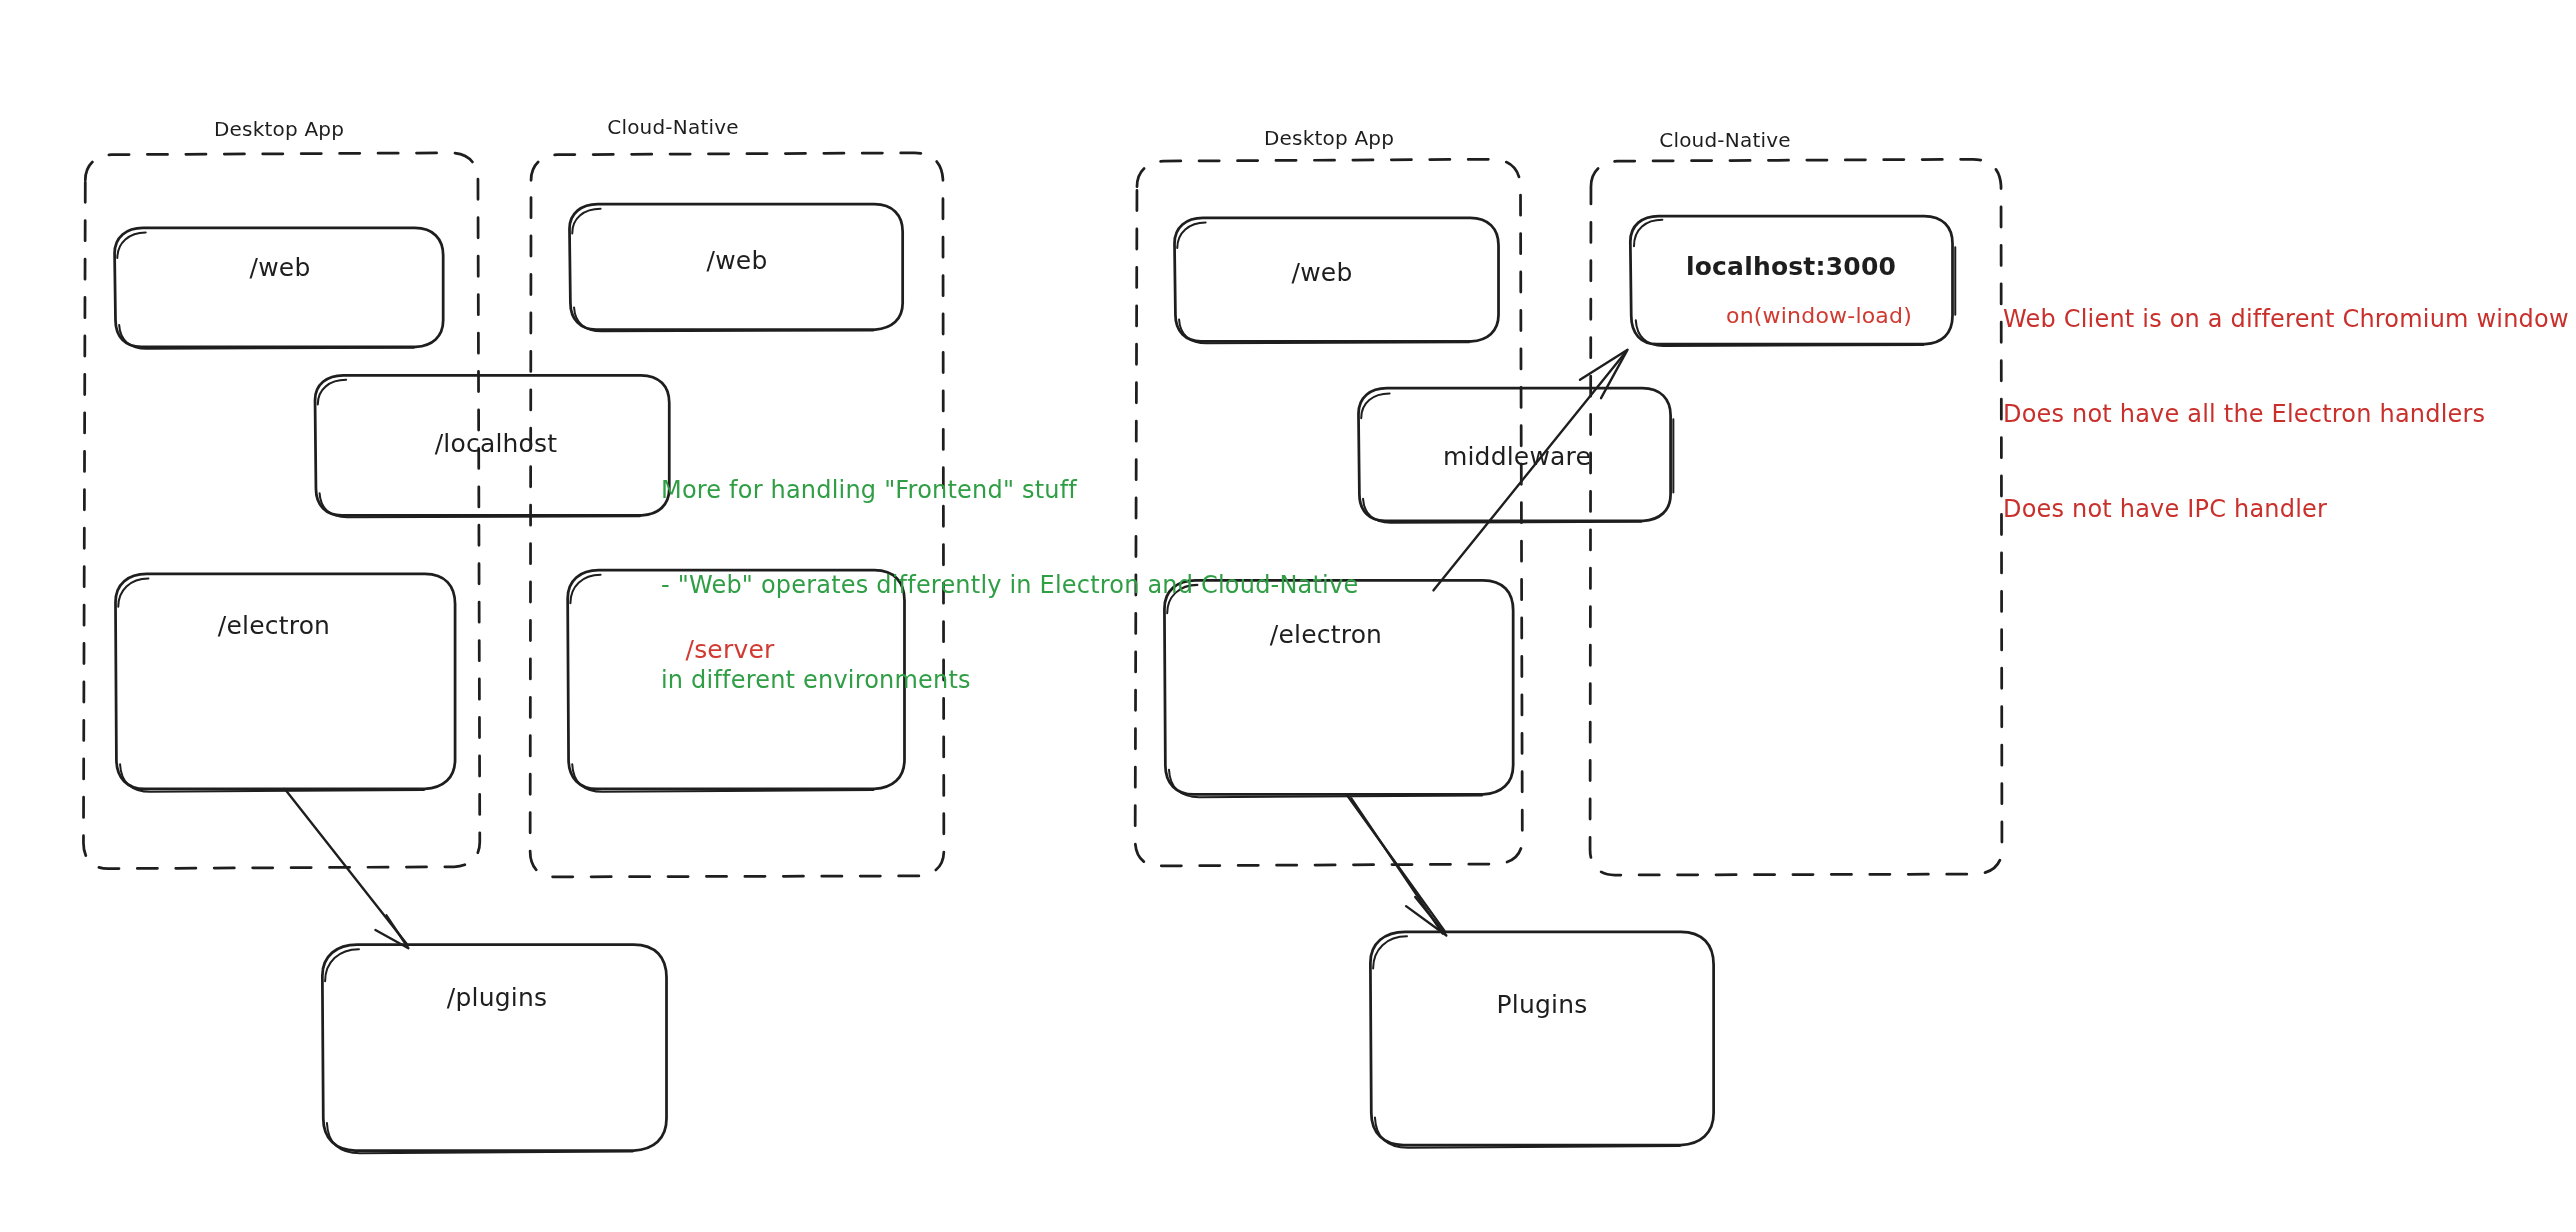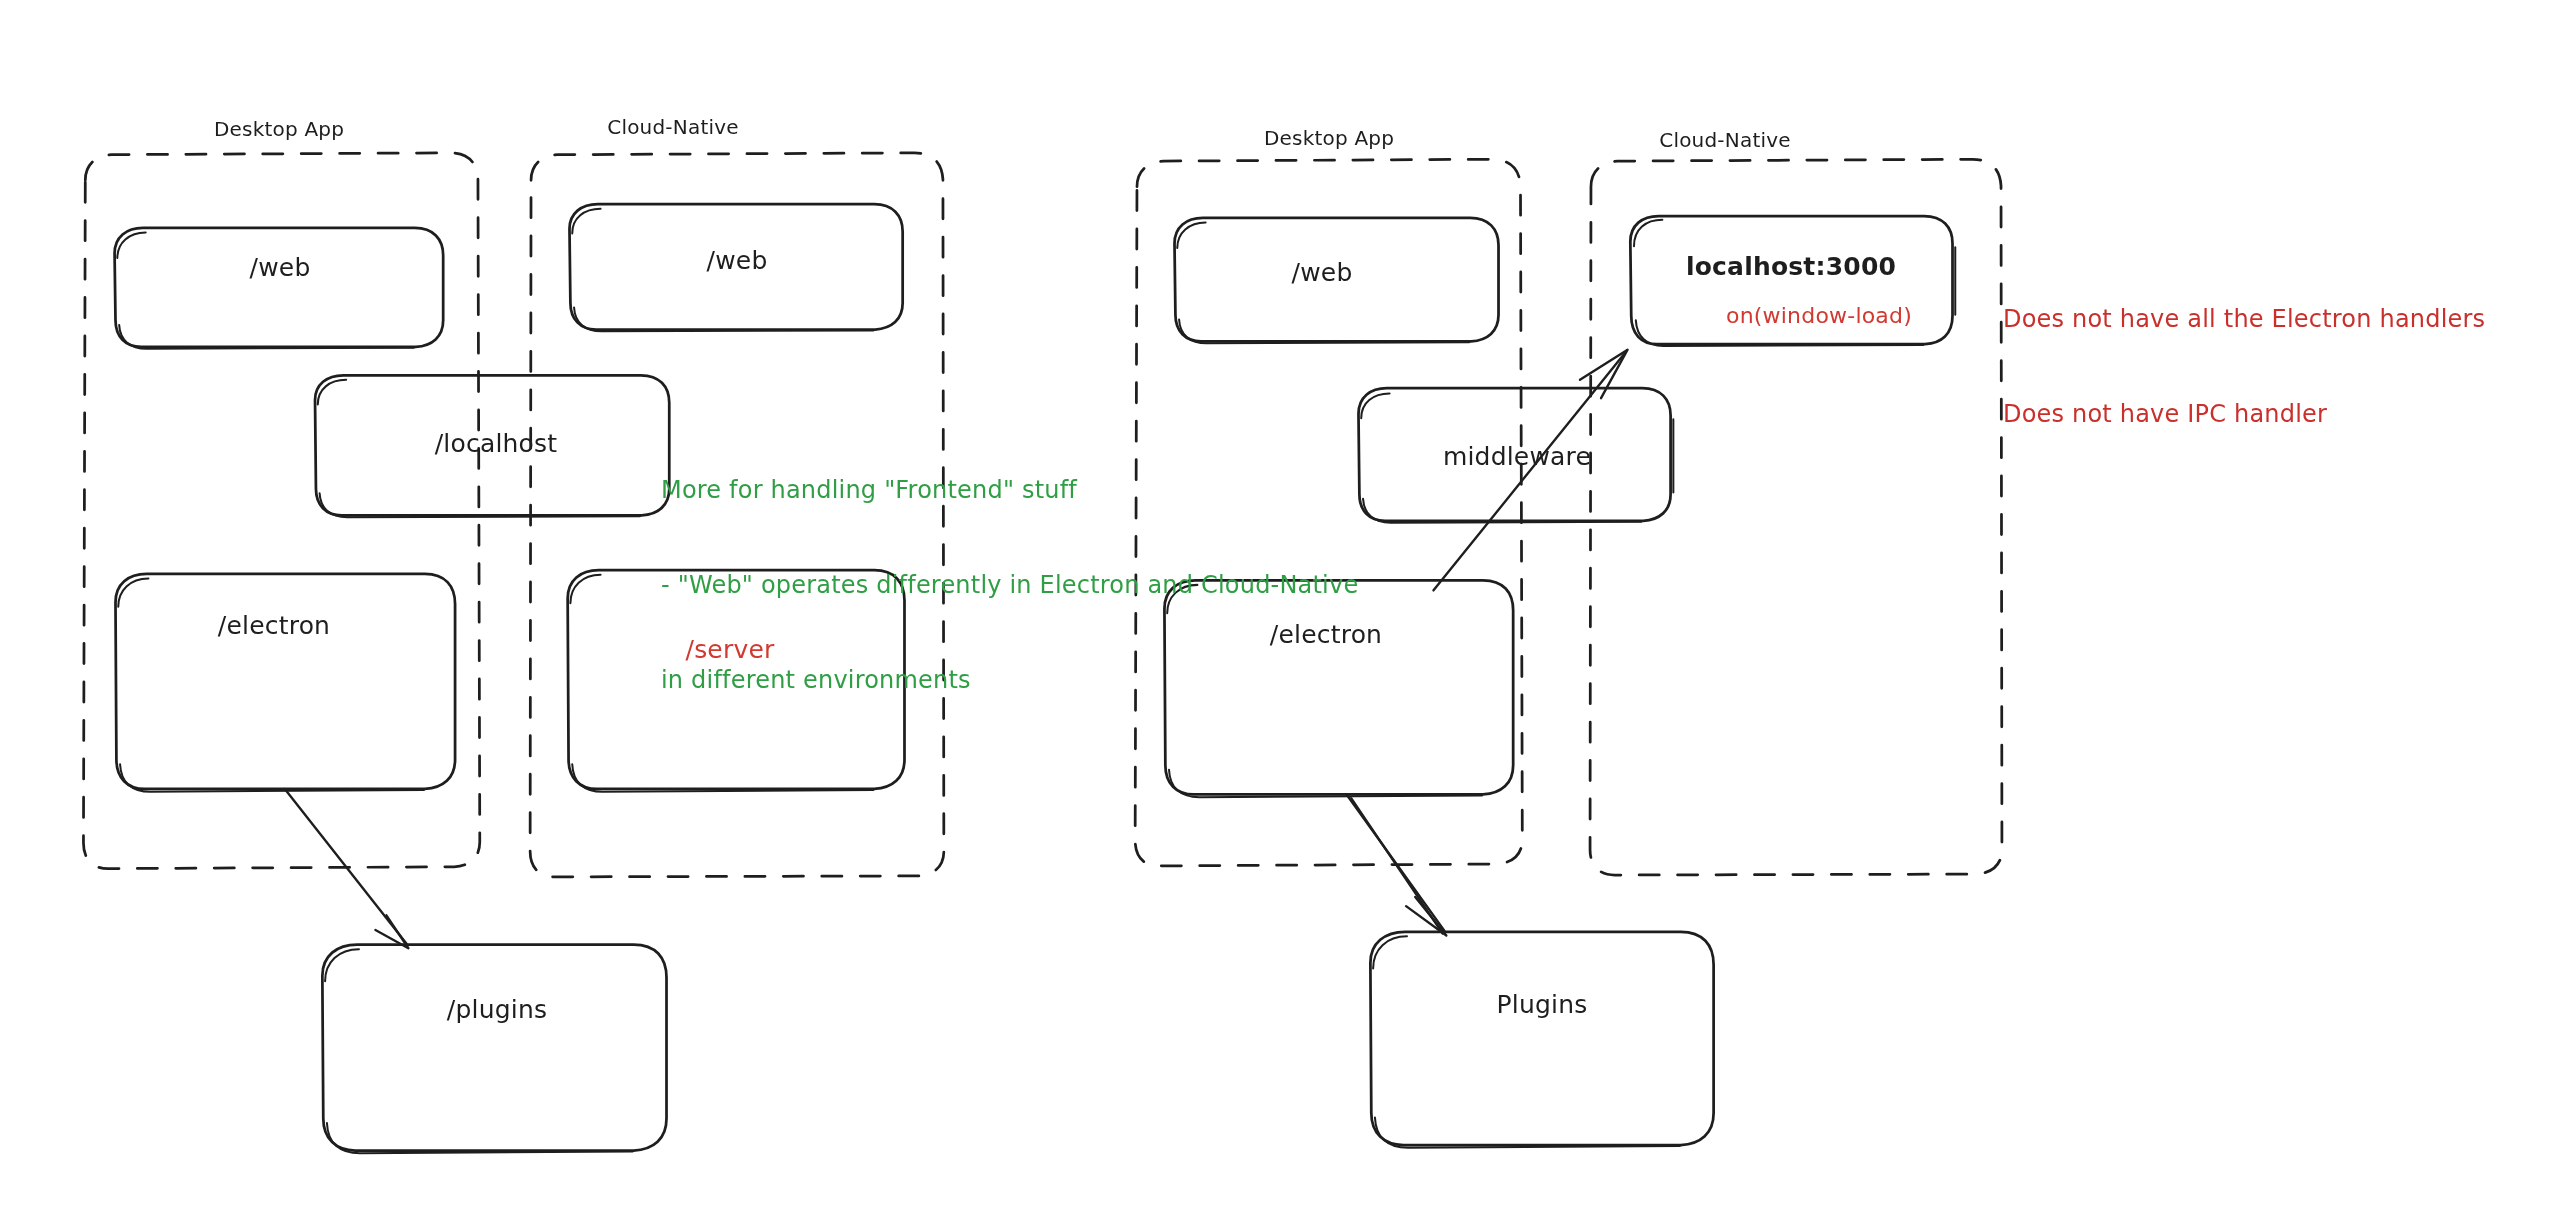--- a/index.html
+++ b/index.html
@@ -166,35 +166,36 @@
 </svg>
 
 <div class="lbl group-title" style="left:279px; top:117px;">Desktop App</div>
 <div class="lbl group-title" style="left:673px; top:115px;">Cloud-Native</div>
 
 <div class="lbl box-label" style="left:280px; top:252px;">/web</div>
 <div class="lbl box-label" style="left:737px; top:245px;">/web</div>
 <div class="lbl box-label" style="left:496px; top:428px;">/localhost</div>
 <div class="lbl box-label" style="left:274px; top:610px;">/electron</div>
 <div class="lbl box-label red-text" style="left:730px; top:634px;">/server</div>
-<div class="lbl box-label" style="left:497px; top:982px;margin-top:12px;">/plugins</div>
+<div class="lbl box-label" style="left:497px; top:982px;">/plugins</div>
 
 <div class="lbl note note-green" style="left:661px; top:412px;">
   <div>More for handling "Frontend" stuff</div>
   <div>- "Web" operates differently in Electron and Cloud-Native</div>
   <div>in different environments</div>
 </div>
 
 <div class="lbl group-title" style="left:1329px; top:126px;">Desktop App</div>
 <div class="lbl group-title" style="left:1725px; top:128px;">Cloud-Native</div>
 
 <div class="lbl box-label" style="left:1322px; top:257px;">/web</div>
 <div class="lbl box-label" style="left:1791px; top:251px;font-weight:bold;">localhost:3000</div>
 <div class="lbl box-label red-text" style="left:1819px; top:302px; font-size:22px;">on(window-load)</div>
 <div class="lbl box-label" style="left:1517px; top:441px;">middleware</div>
 <div class="lbl box-label" style="left:1326px; top:619px;">/electron</div>
 <div class="lbl box-label" style="left:1542px; top:989px;">Plugins</div>
 
 <div class="lbl note note-red" style="left:2003px; top:241px;">
+  <div>Web Client is on a different Chromium window</div>
   <div>Does not have all the Electron handlers</div>
   <div>Does not have IPC handler</div>
 </div>
 
 
 </body></html>

